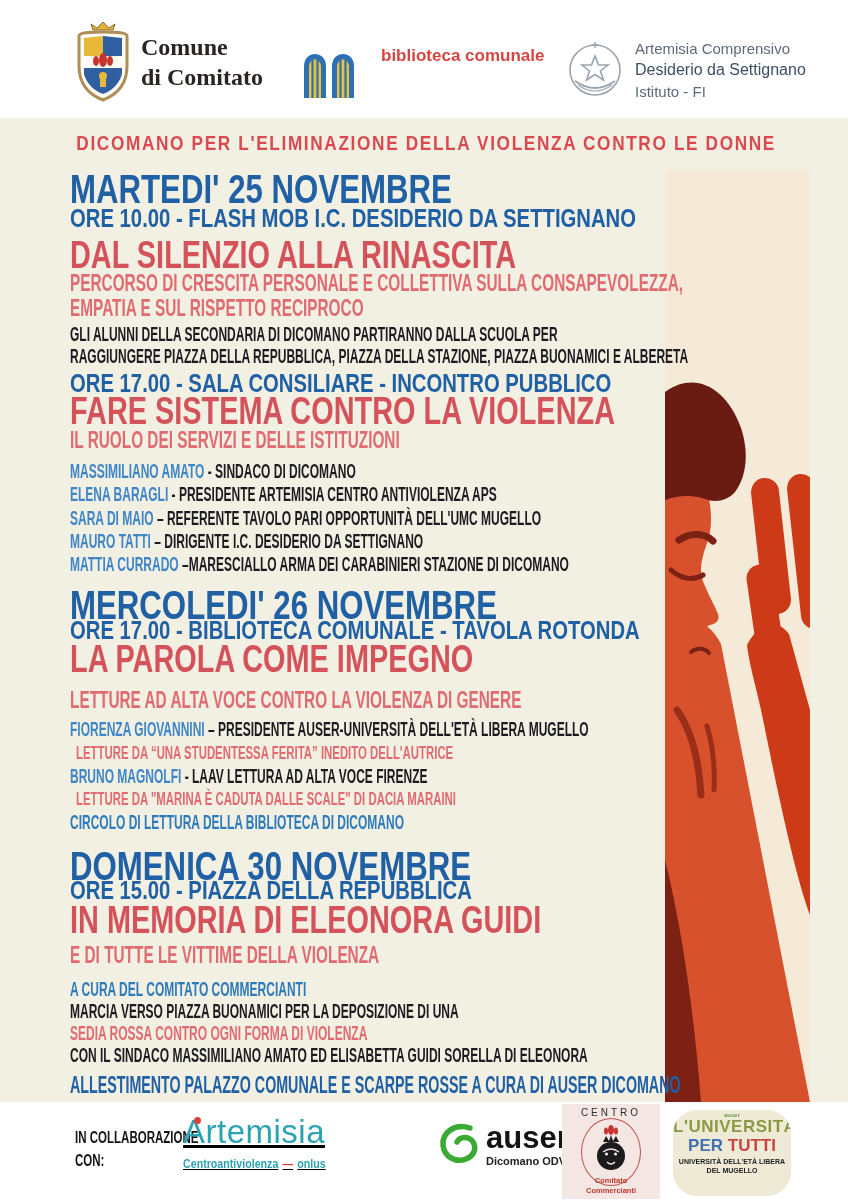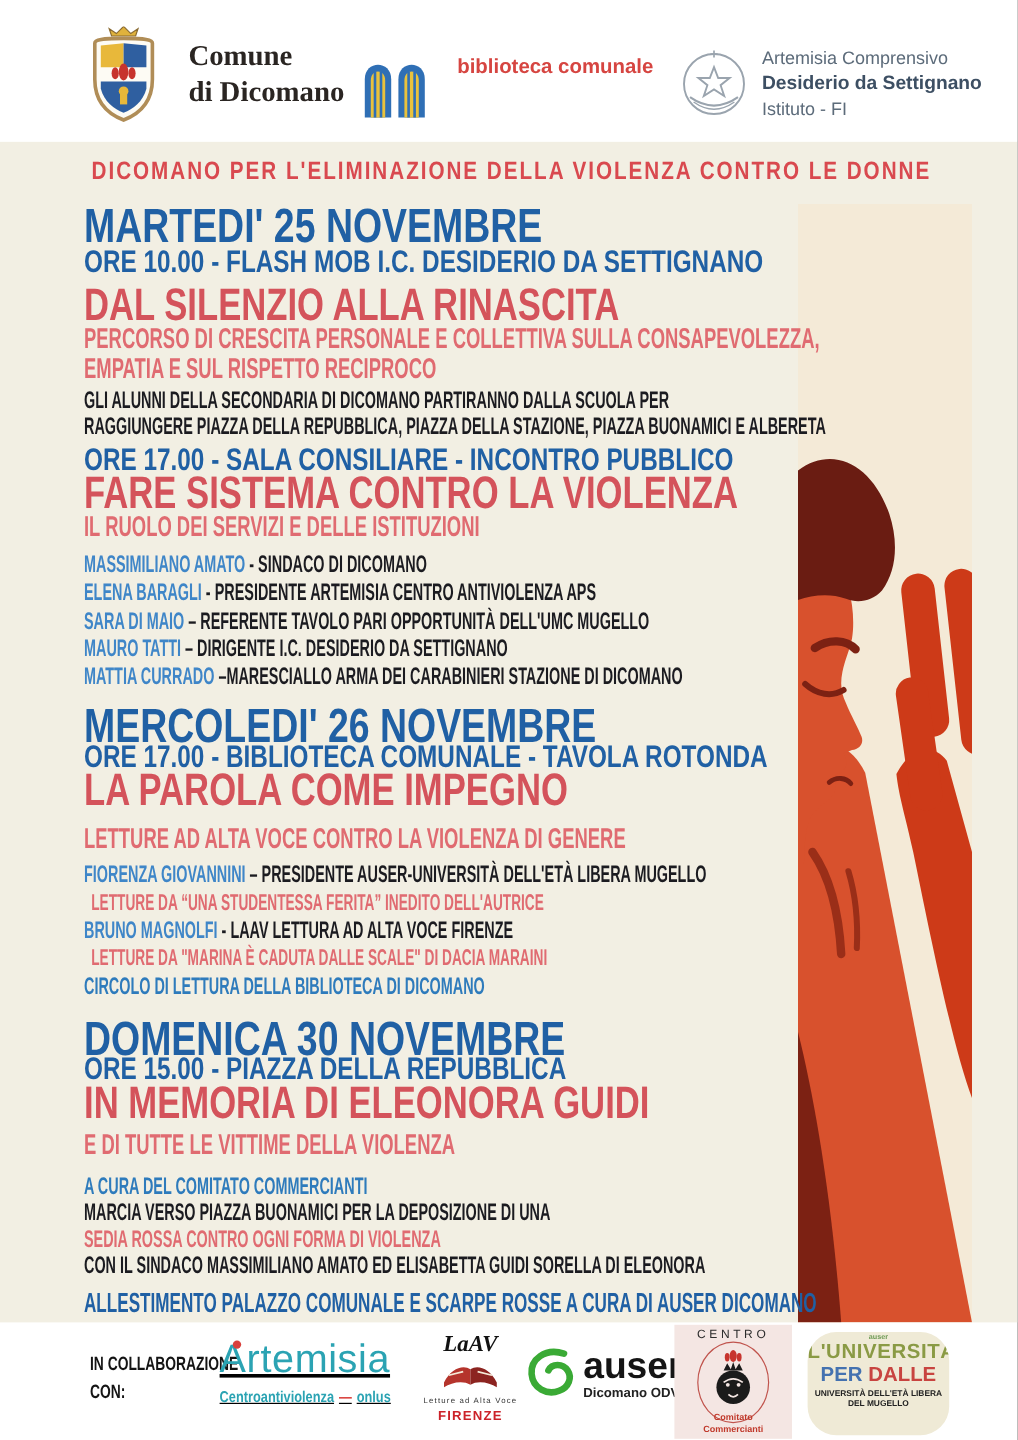--- a/index.html
+++ b/index.html
@@ -22,30 +22,30 @@
   .c-blue3{color:#2e7bbc;}
   .c-red{color:#d4535b;}
   .c-salmon{color:#e06b71;}
   .c-dark{color:#1b1b20;}
   .banner{position:absolute;left:0;top:132px;width:848px;text-align:center;font-size:21px;
           font-weight:700;color:#d9494f;letter-spacing:2px;line-height:1;
           transform:scaleX(.82);transform-origin:50% 50%;white-space:nowrap;}
 
   
   .topbar{position:absolute;left:0;top:0;width:848px;height:118px;background:#fff;}
-  .logo-comune{position:absolute;left:73px;top:22px;display:flex;align-items:center;gap:24px;}
+  .logo-comune{position:absolute;left:73px;top:22px;display:flex;align-items:center;gap:8px;}
   .comune-text{font-family:"Liberation Serif",serif;font-weight:700;color:#2a2522;
                font-size:24px;line-height:1.25;}
   .logo-biblio{position:absolute;left:301px;top:44px;display:flex;align-items:flex-start;gap:6px;}
   .biblio-word{font-size:40px;font-weight:700;line-height:1;letter-spacing:0;}
   .biblio-gold{color:#e9c23c;} .biblio-blue{color:#2f6fb5;}
   .biblio-sub{font-size:17px;font-weight:700;color:#d64541;margin-top:2px;margin-left:14px;}
   .logo-istituto{position:absolute;left:565px;top:38px;display:flex;align-items:center;gap:10px;}
   .ist-text{line-height:1.4;font-size:15px;color:#5c6b7a;}
-  .ist-bold{font-weight:700;color:#3d4f63;font-size:16px;}
+  .ist-bold{font-weight:400;color:#3d4f63;font-size:16px;}
 
   
   .illu{position:absolute;left:665px;top:170px;width:145px;height:932px;overflow:hidden;}
 
   
   .collab-label{position:absolute;left:75px;top:1126px;font-weight:700;color:#141414;
                 font-size:16px;line-height:1.45;transform:scaleX(.72);transform-origin:0 0;
                 white-space:nowrap;}
   .artemisia{position:absolute;left:183px;top:1113px;text-decoration:underline;}
   .artemisia-word{position:relative;font-size:33px;color:#2ba3b3;letter-spacing:.5px;font-weight:400;}
@@ -94,21 +94,21 @@
         <path d="M30,14 L49,16 L49,34 L30,34 Z" fill="#2f5fa0"></path>
         <path d="M11,46 L49,46 L49,52 C46,63 38,69 30,72 C22,69 14,63 11,52 Z" fill="#2f5fa0"></path>
         <ellipse cx="30" cy="38" rx="4" ry="7" fill="#c7342e"></ellipse>
         <ellipse cx="23" cy="39" rx="3" ry="5" fill="#c7342e"></ellipse>
         <ellipse cx="37" cy="39" rx="3" ry="5" fill="#c7342e"></ellipse>
         <rect x="27" y="55" width="6" height="10" fill="#e8b83a"></rect>
         <circle cx="30" cy="54" r="4" fill="#e8b83a"></circle>
       </svg>
       <div class="comune-text">
         <div>Comune</div>
-        <div>di Dicomano</div>
+        <div>di Comitato</div>
       </div>
     </div>
 
     <div class="logo-biblio">
       <svg width="60" height="56" viewBox="0 0 60 56">
         <path d="M3,54 L3,22 C3,6 25,6 25,22 L25,54 Z" fill="#2f6fb5"></path>
         <path d="M8,54 L8,23 C8,13 20,13 20,23 L20,54 Z" fill="#e9c23c"></path>
         <path d="M11.5,16 L11.5,54 M16.5,16 L16.5,54" stroke="#2f6fb5" stroke-width="2.2"></path>
         <path d="M31,54 L31,22 C31,6 53,6 53,22 L53,54 Z" fill="#2f6fb5"></path>
         <path d="M36,54 L36,23 C36,13 48,13 48,23 L48,54 Z" fill="#e9c23c"></path>
@@ -211,30 +211,20 @@
       <span class="artemisia-dot"></span>
       <span>Artemisia</span>
     </div>
     <div class="artemisia-sub">
       <span>Centroantiviolenza</span>
       <span class="artemisia-dash">—</span>
       <span>onlus</span>
     </div>
   </div>
 
-  <div class="laav">
-    <div class="laav-title">LaAV</div>
-    <svg width="48" height="26" viewBox="0 0 48 26">
-      <path d="M2,20 C8,8 18,5 24,9 L24,22 C18,18 8,20 2,24 Z" fill="#b5342c"></path>
-      <path d="M46,20 C40,8 30,5 24,9 L24,22 C30,18 40,20 46,24 Z" fill="#8c2420"></path>
-      <path d="M6,14 L18,11 M30,11 L42,14" stroke="#f4ead7" stroke-width="1.4"></path>
-    </svg>
-    <div class="laav-sub">Letture ad Alta Voce</div>
-    <div class="laav-city">FIRENZE</div>
-  </div>
 
   <div class="auser">
     <svg width="46" height="46" viewBox="0 0 46 46">
       <path d="M34,7 C18,2 6,12 7,24 C8,36 20,42 30,38 C38,35 41,27 37,21 C33,15 24,15 21,21" fill="none" stroke="#3aaa35" stroke-width="5.5" stroke-linecap="round"></path>
     </svg>
     <div>
       <div class="auser-name">auser</div>
       <div class="auser-sub">Dicomano ODV</div>
     </div>
   </div>
@@ -257,21 +247,21 @@
       <div>Comitato</div>
       <div>Commercianti</div>
     </div>
   </div>
 
   <div class="uni">
     <div class="uni-tiny">auser</div>
     <div class="uni-l1">L'UNIVERSITÀ</div>
     <div class="uni-l2">
       <span class="uni-per">PER</span>
-      <span class="uni-tutti">DALLE</span>
+      <span class="uni-tutti">TUTTI</span>
     </div>
     <div class="uni-l3">
       <div>UNIVERSITÀ DELL'ETÀ LIBERA</div>
       <div>DEL MUGELLO</div>
     </div>
   </div>
 
 </div>
 
 </body></html>

